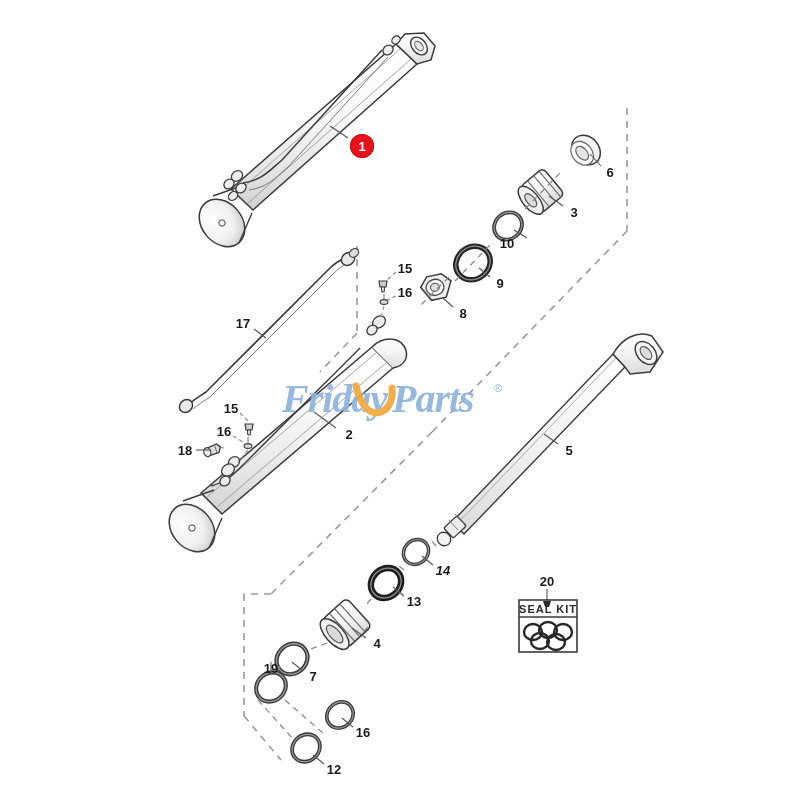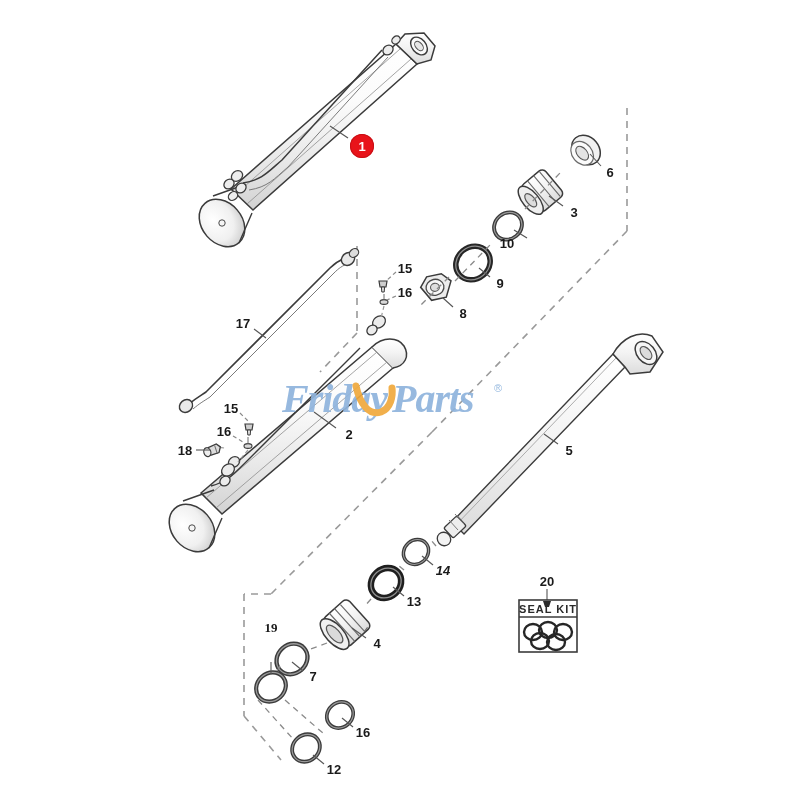--- a/index.html
+++ b/index.html
@@ -304,18 +304,18 @@
   <div class="lbl" style="left:363px;top:732px;">16</div>
   <div class="lbl" style="left:334px;top:769px;text-align:right;">12</div>
   <div class="lbl" style="left:414px;top:601px;">13</div>
   <div class="lbl" style="left:443px;top:570px;font-style:italic;">14</div>
   <div class="lbl" style="left:405px;top:268px;">15</div>
   <div class="lbl" style="left:405px;top:292px;">16</div>
   <div class="lbl" style="left:231px;top:408px;">15</div>
   <div class="lbl" style="left:224px;top:431px;">16</div>
   <div class="lbl" style="left:243px;top:323px;">17</div>
   <div class="lbl" style="left:185px;top:450px;">18</div>
-  <div class="lbl" style="left:271px;top:628px;font-family:Liberation Serif, serif;">19</div>
+  <div class="lbl" style="left:271px;top:668px;">19</div>
   <div class="lbl" style="left:547px;top:581px;">20</div>
 
   <div class="sealtxt" style="left:548px;top:609px;">SEAL KIT</div>
 
 </div>
 
 </body></html>

